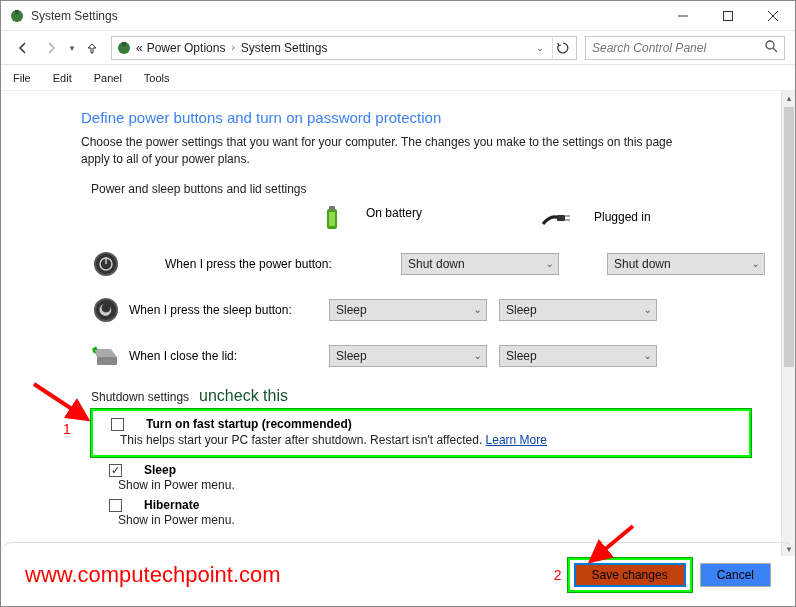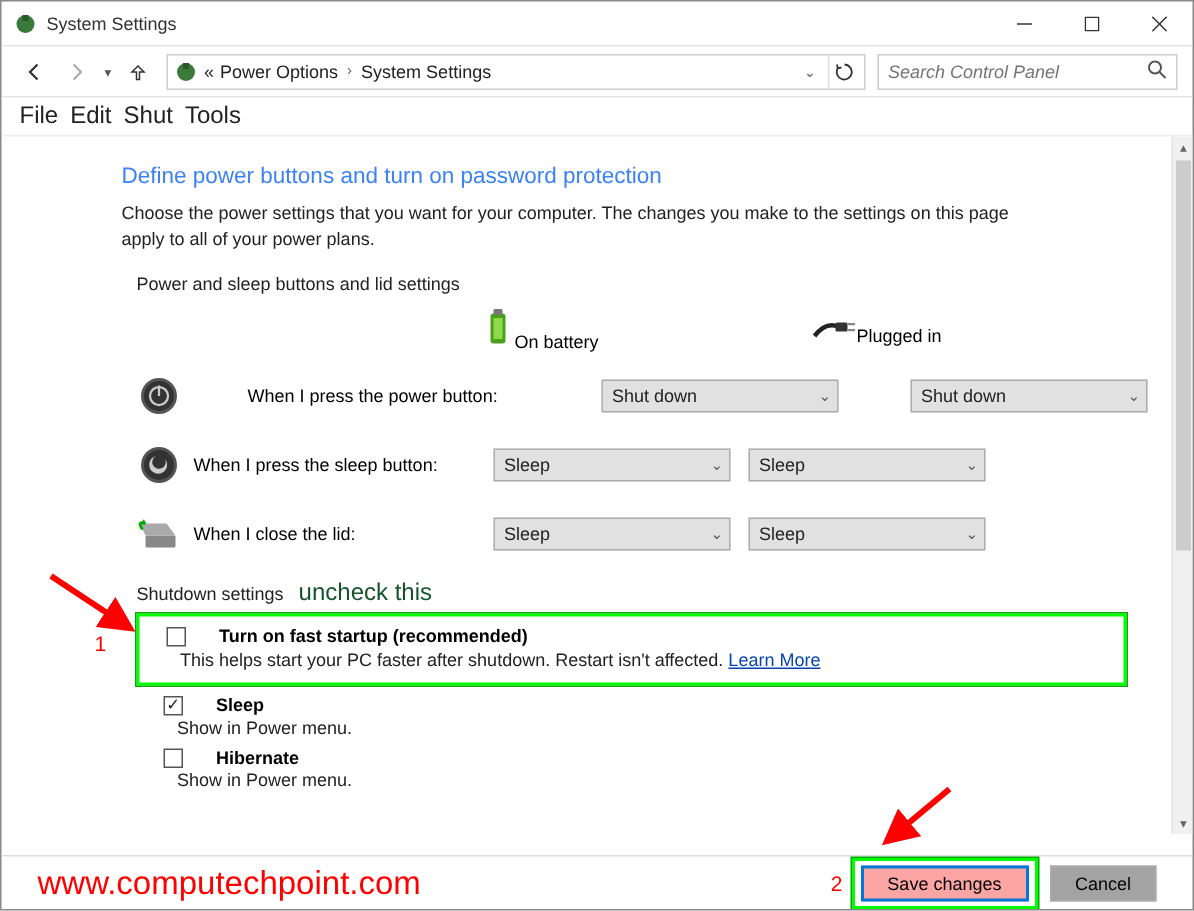--- a/index.html
+++ b/index.html
@@ -20,36 +20,36 @@
   .addrbar .addricon { width: 16px; height: 16px; }
   .addrbar .crumb { color: #222; font-size: 12px; }
   .addrbar .sep { color: #666; font-size: 10px; margin: 0 2px;}
   .addrbar .right { margin-left: auto; display:flex; gap:2px;}
   .addr-btn { width:20px; height:22px; display:flex; align-items:center; justify-content:center; color:#555; border-left:1px solid #ddd;}
   .searchbox { width: 200px; height: 24px; border: 1px solid #ccc; display: flex; align-items: center; padding: 0 6px; position: relative; }
   .searchbox input { border: none; outline: none; flex: 1; font-size: 12px; font-style: italic; color: #b91c1c; background: transparent; }
   .searchbox .sicon { color: #555; }
 
   
-  .menubar { height: 26px; display: flex; align-items: center; padding: 0 8px; gap: 0; border-bottom: 1px solid #eee; font-size: 16px; color: #222;}
+  .menubar { height: 26px; display: flex; align-items: center; padding: 0 8px; gap: 14px; border-bottom: 1px solid #eee; font-size: 11px; color: #222;}
   .menuitem { padding: 3px 4px; }
 
   
   .content-scroll { position: absolute; top: 90px; left: 0; right: 14px; bottom: 50px; overflow: hidden; padding: 18px 0 0 80px; }
   .scrollbar { position: absolute; top: 90px; right: 0; bottom: 50px; width: 14px; background: #f0f0f0; border-left: 1px solid #e5e5e5;}
   .scrollbar .thumb { position:absolute; left:2px; top:2px; width:10px; height:80px; background:#ccc;}
   .scrollbar .arrow { position:absolute; left:0; width:14px; height:14px; display:flex; align-items:center; justify-content:center; font-size:9px; color:#666;}
   .scrollbar .arrow.up{ top:0;}
   .scrollbar .arrow.down{ bottom:0;}
   .head-blue { color:#3b82f6; font-size:15px; font-weight:400; margin-bottom:8px;}
   .intro { font-size: 12px; color: #222; max-width: 600px; margin-bottom: 14px; line-height:1.4;}
   .section-label { font-size: 12px; color: #222; margin-bottom: 10px; }
 
   .cols-header { display:flex; align-items:center; margin-left: 240px; gap: 60px; margin-bottom: 14px;}
-  .cols-header .col { display:flex; align-items:flex-end; gap:0; width:160px;}
+  .cols-header .col { display:flex; align-items:flex-start; gap:23px; width:160px;}
   .battery-icon, .plug-icon { width:22px; height:26px; }
 
   .row { display:flex; align-items:center; margin-bottom: 16px; }
   .row .ricon { width: 30px; height: 30px; margin-right: 8px; display:flex; align-items:center; justify-content:center;}
   .row .rlabel { width: 200px; font-size: 12px; }
   .select { width: 158px; height: 22px; border: 1px solid #adadad; background: #e1e1e1; display:flex; align-items:center; padding: 0 6px; margin-right: 12px; position:relative; color:#222;}
   .select .chev { position:absolute; right:4px; font-size:10px; color:#555;}
 
   .shutdown-head { display:flex; align-items:baseline; gap:10px; margin-top:6px; margin-bottom:4px; margin-left:-2px;}
   .shutdown-head .lbl { font-size:12px; color:#222;}
@@ -62,25 +62,25 @@
   .cb-label { font-size:12px;}
   .cb-label.bold{ font-weight:700;}
   .cb-sub { font-size:12px; margin-left:19px; color:#222;}
   .link { color:#0645ad; text-decoration:underline; cursor:pointer;}
 
   .opt-block { margin-left: 14px; margin-bottom: 6px;}
   .opt-block .cb-row { margin-bottom:1px;}
   .opt-block .cb-sub { margin-left:19px;}
 
   
-  .footer { position:absolute; left:0; right:0; bottom:0; height:36px; border-top:1px solid #ddd; display:flex; align-items:center; padding: 0 24px 0 24px;}
+  .footer { position:absolute; left:0; right:0; bottom:0; height:64px; border-top:1px solid #ddd; display:flex; align-items:center; padding: 0 24px 0 24px; border-radius: 11px;}
   .watermark { color:#f00; font-size:22px; font-weight:400; flex:1;}
   .annot-num { color:#f00; font-size:14px; margin-right:6px;}
-  .btn { height:24px; padding: 0 16px; border:1px solid #adadad; background:#a3a3a3; font-size:12px; display:inline-flex; align-items:center; margin-left:8px;}
-  .btn.primary { border:2px solid #0078d7; background:#fca5a5;}
+  .btn { height:24px; padding: 0 16px; border:1px solid #adadad; background:#3b82f6; font-size:12px; display:inline-flex; align-items:center; margin-left:8px;}
+  .btn.primary { border:2px solid #0078d7; background:#c2410c;}
   .save-wrap { border:2.5px solid #0f0; outline:0.5px solid #0a0; padding:3px 4px; display:inline-flex; align-items:center;}
 
   
   .arrow-annot { position:absolute; pointer-events:none; }
   .num-annot-1 { position:absolute; left:62px; top:420px; color:#f00; font-size:14px;}
 
 </style>
 </head>
 <body>
 
@@ -153,21 +153,21 @@
     <span class="sicon"><svg width="13" height="13">
           <circle cx="5" cy="5" r="4" fill="none" stroke="#555" stroke-width="1.3"></circle>
           <line x1="8" y1="8" x2="12" y2="12" stroke="#555" stroke-width="1.3"></line>
         </svg></span>
   </div>
 </div>
 
 <div class="menubar">
   <span class="menuitem">File</span>
   <span class="menuitem">Edit</span>
-  <span class="menuitem">Shut</span>
+  <span class="menuitem">Panel</span>
   <span class="menuitem">Tools</span>
 </div>
 
 <div class="content-scroll">
   <div class="head-blue">Define power buttons and turn on password protection</div>
   <div class="intro">Choose the power settings that you want for your computer. The changes you make to the settings on this page apply to all of your power plans.</div>
 
   <div class="section-label" style="margin-left:10px;">Power and sleep buttons and lid settings</div>
 
   <div class="cols-header">

